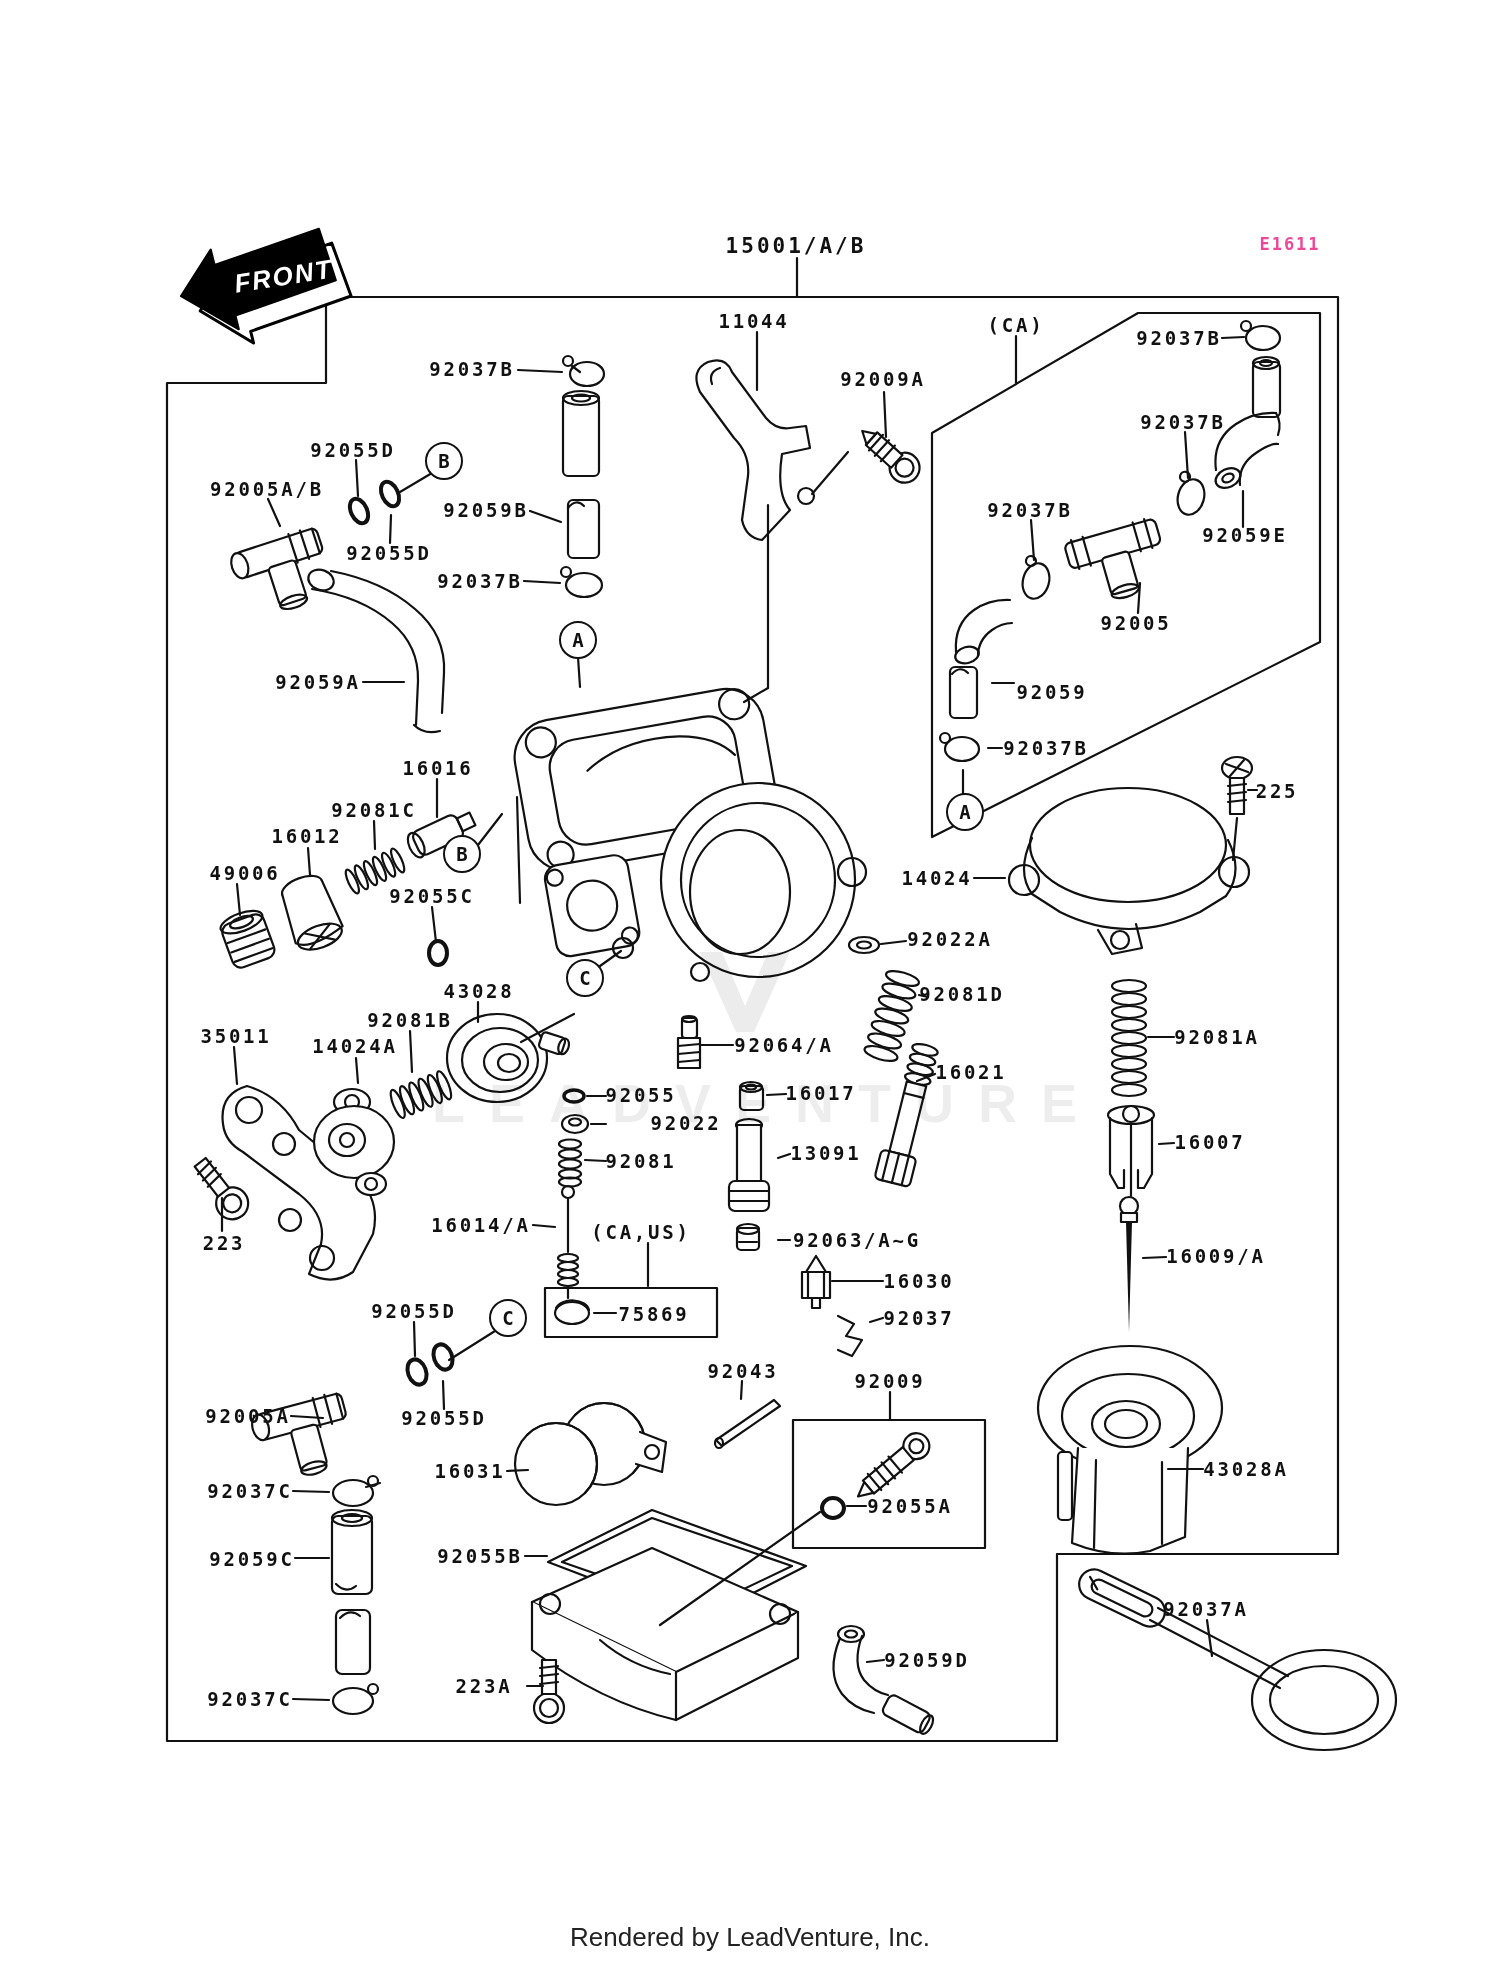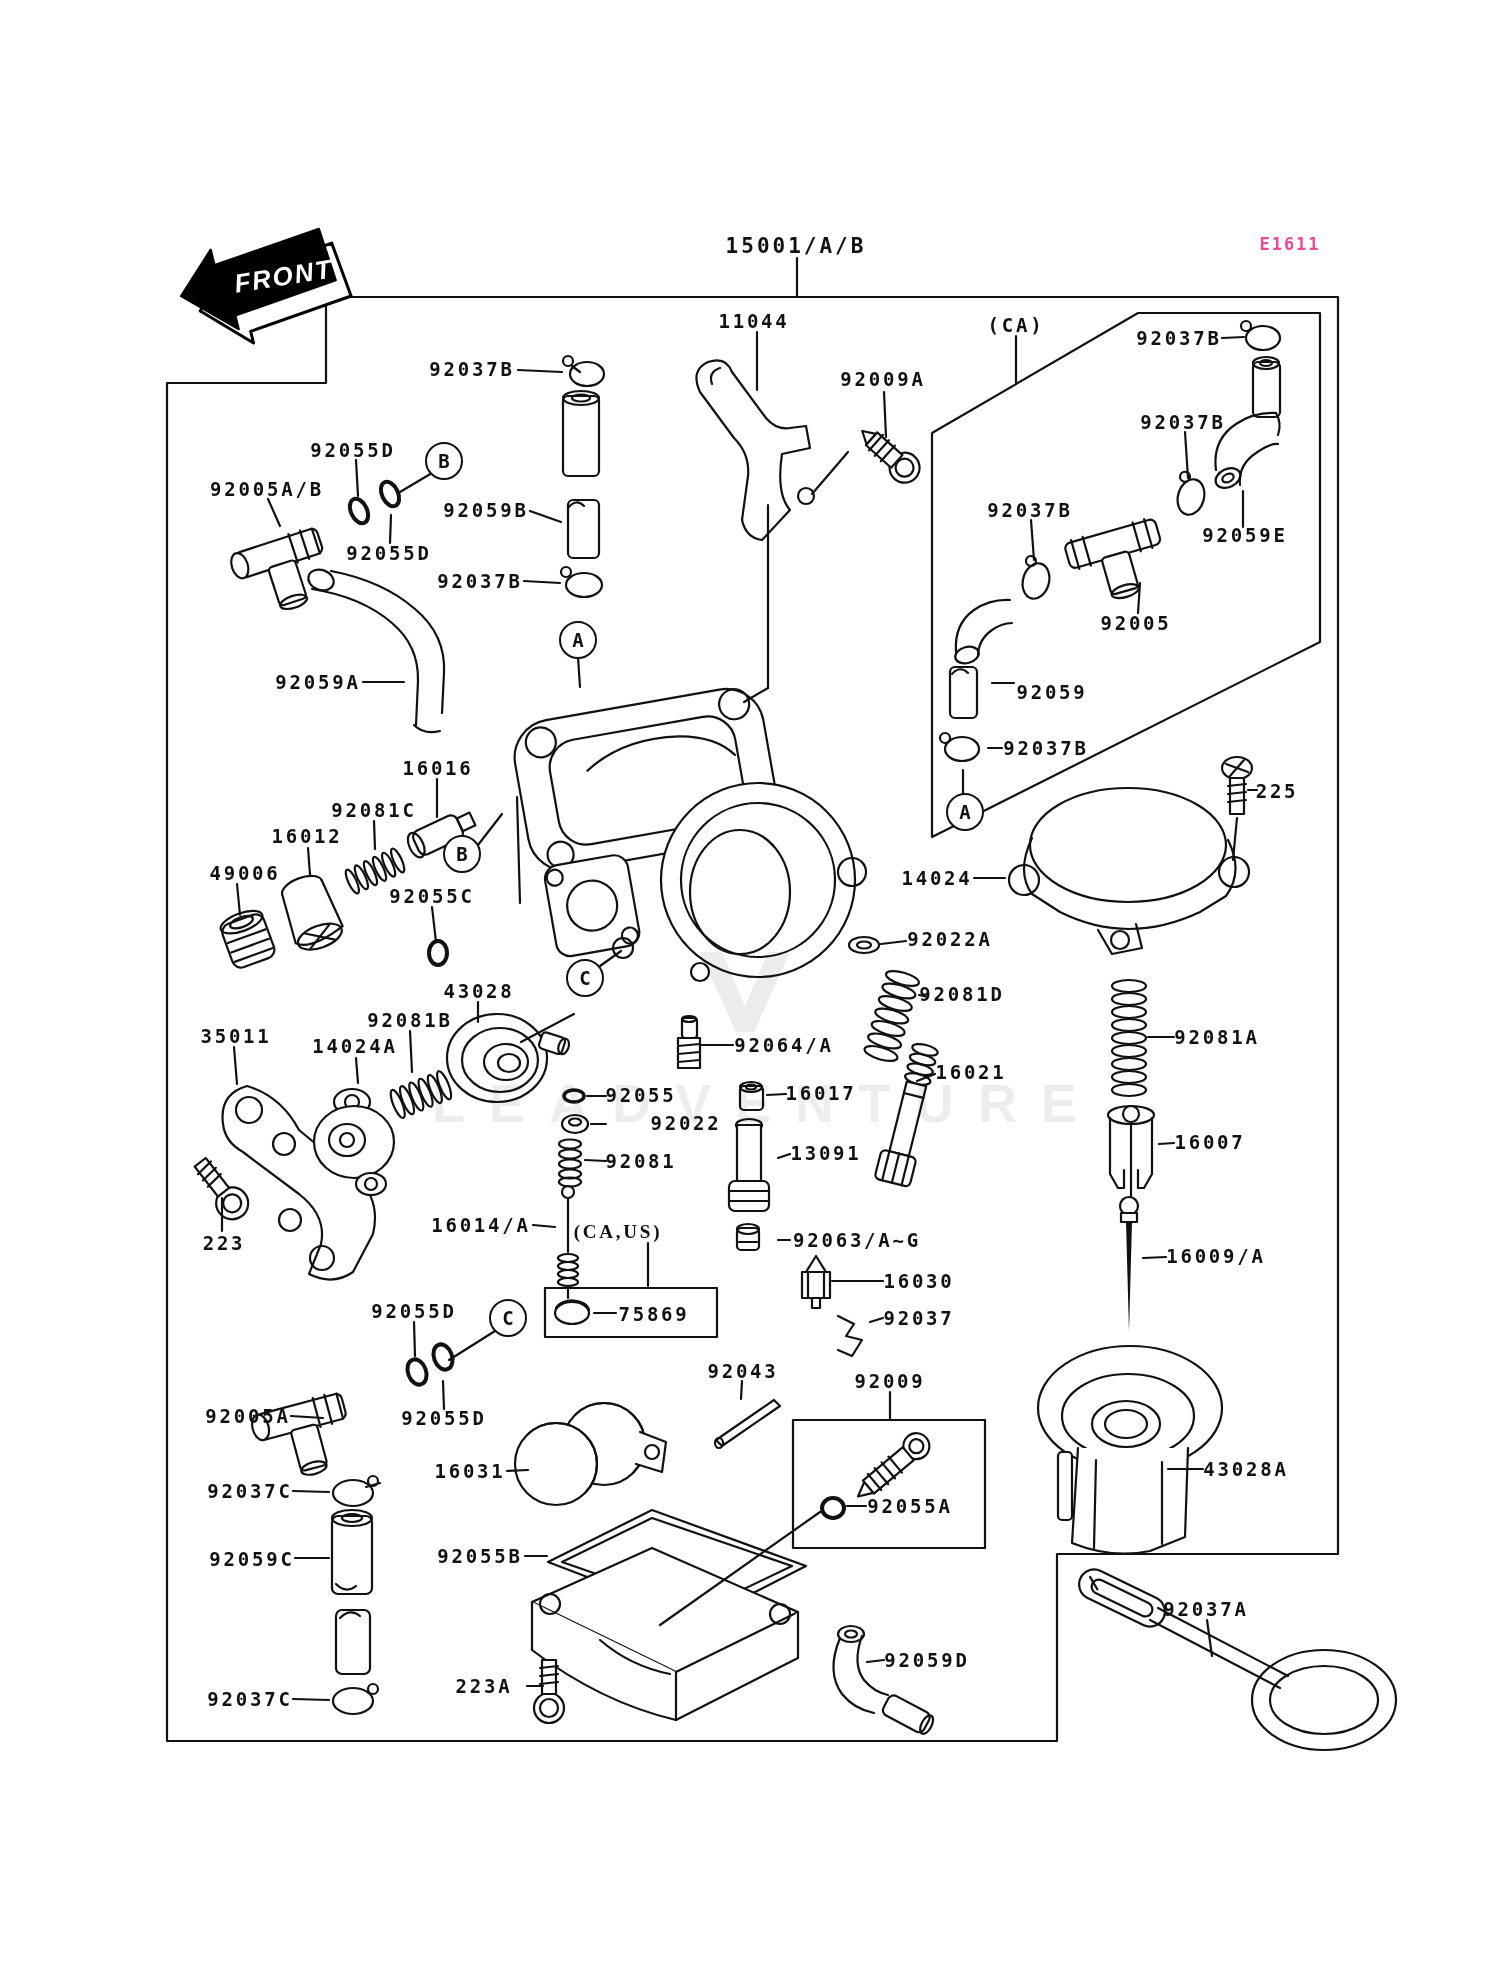--- a/index.html
+++ b/index.html
@@ -612,21 +612,21 @@
       <div class="callout" style="left: 784px; top: 1045px;">92064/A</div>
       <div class="callout" style="left: 971px; top: 1072px;">16021</div>
       <div class="callout" style="left: 821px; top: 1093px;">16017</div>
       <div class="callout" style="left: 641px; top: 1095px;">92055</div>
       <div class="callout" style="left: 1210px; top: 1142px;">16007</div>
       <div class="callout" style="left: 641px; top: 1123px; margin-left: 45px;">92022</div>
       <div class="callout" style="left: 826px; top: 1153px;">13091</div>
       <div class="callout" style="left: 641px; top: 1161px;">92081</div>
       <div class="callout" style="left: 224px; top: 1243px;">223</div>
       <div class="callout" style="left: 481px; top: 1225px;">16014/A</div>
-      <div class="callout" style="left: 618px; top: 1232px; font-family: Liberation Serif, serif;">(CA,US)</div>
+      <div class="callout" style="left: 641px; top: 1232px;">(CA,US)</div>
       <div class="callout" style="left: 857px; top: 1240px;">92063/A~G</div>
       <div class="callout" style="left: 919px; top: 1281px;">16030</div>
       <div class="callout" style="left: 1216px; top: 1256px;">16009/A</div>
       <div class="callout" style="left: 919px; top: 1318px;">92037</div>
       <div class="callout" style="left: 654px; top: 1314px;">75869</div>
       <div class="callout" style="left: 414px; top: 1311px;">92055D</div>
       <div class="callout" style="left: 743px; top: 1371px;">92043</div>
       <div class="callout" style="left: 890px; top: 1381px;">92009</div>
       <div class="callout" style="left: 248px; top: 1416px;">92005A</div>
       <div class="callout" style="left: 444px; top: 1418px;">92055D</div>
@@ -642,14 +642,15 @@
       <div class="callout" style="left: 1206px; top: 1609px;">92037A</div>
     </div>
 <div id="circle-layer">
       <div class="refcircle" style="left: 444px; top: 461px;">B</div>
       <div class="refcircle" style="left: 578px; top: 640px;">A</div>
       <div class="refcircle" style="left: 462px; top: 854px;">B</div>
       <div class="refcircle" style="left: 965px; top: 812px;">A</div>
       <div class="refcircle" style="left: 585px; top: 978px;">C</div>
       <div class="refcircle" style="left: 508px; top: 1318px;">C</div>
     </div>
+<div class="footer">Rendered by LeadVenture, Inc.</div>
 
 </div>
 
 </body></html>

